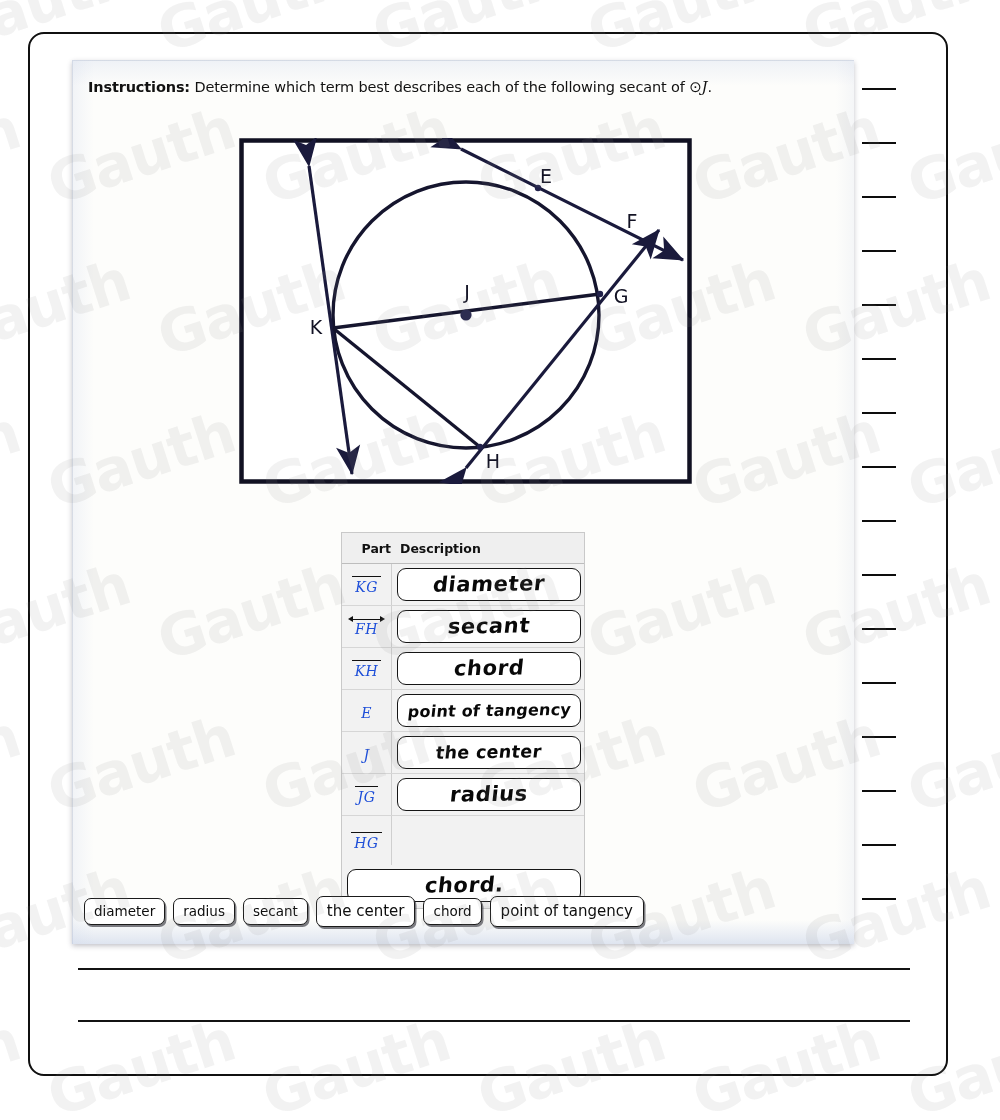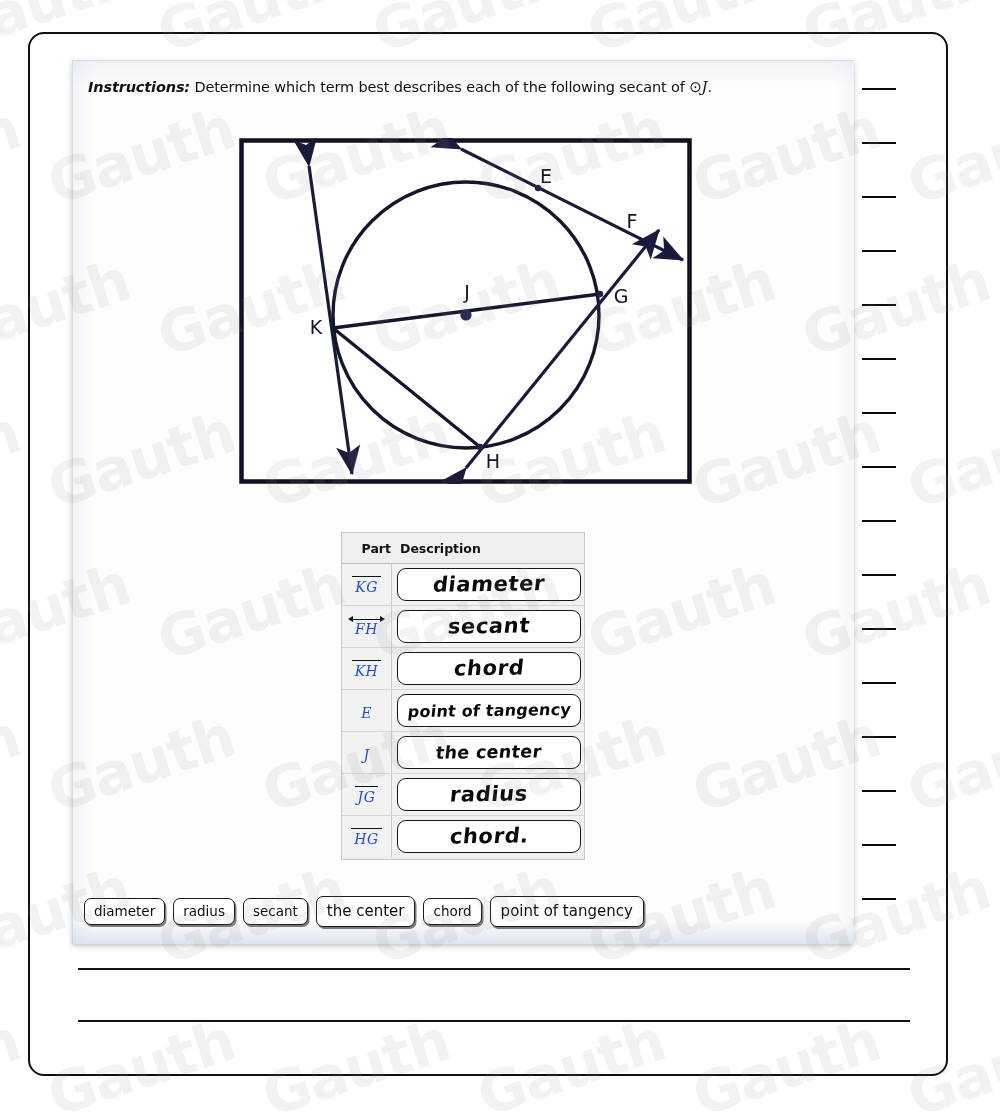--- a/index.html
+++ b/index.html
@@ -71,21 +71,21 @@
   #instructions{
     position:absolute;left:16px;top:18px;
     width:740px;
     font-family:"DejaVu Sans", sans-serif;
     font-size:14.5px;
     color:#121212;
     letter-spacing:-0.15px;
     white-space:nowrap;
     z-index:8;
   }
-  #instructions .lead{font-weight:700;font-style:italic;}
+  #instructions .lead{font-weight:700;}
   #instructions .circsym{font-size:15px;}
   #instructions .ital{font-family:"DejaVu Serif", serif;font-style:italic;font-size:15px;}
 
   
   #diagram-box{
     position:absolute;left:167px;top:78px;
     width:453px;height:346px;
     z-index:8;
   }
   #diagram-box svg{display:block;}
@@ -99,21 +99,21 @@
     z-index:8;
     padding-bottom:2px;
   }
   .trow{
     display:flex;align-items:center;
     min-height:40px;
     border-bottom:1px solid #d6d6d6;
     background:#f2f2f2;
   }
   .trow.header{min-height:30px;border-bottom:1px solid #bdbdbd;background:#efefef;}
-  .trow:last-child{border-bottom:none;}
+  .trow:last-child{border-bottom:none;flex-direction:column;}
   .cell-part{
     width:49px;flex:0 0 49px;
     display:flex;align-items:center;justify-content:center;
     font-family:"DejaVu Serif", serif;
     font-size:13px;color:#1d4ed8;
     border-right:1px solid #cfcfcf;
     align-self:stretch;
   }
   .cell-desc{
     flex:1;display:flex;align-items:center;

